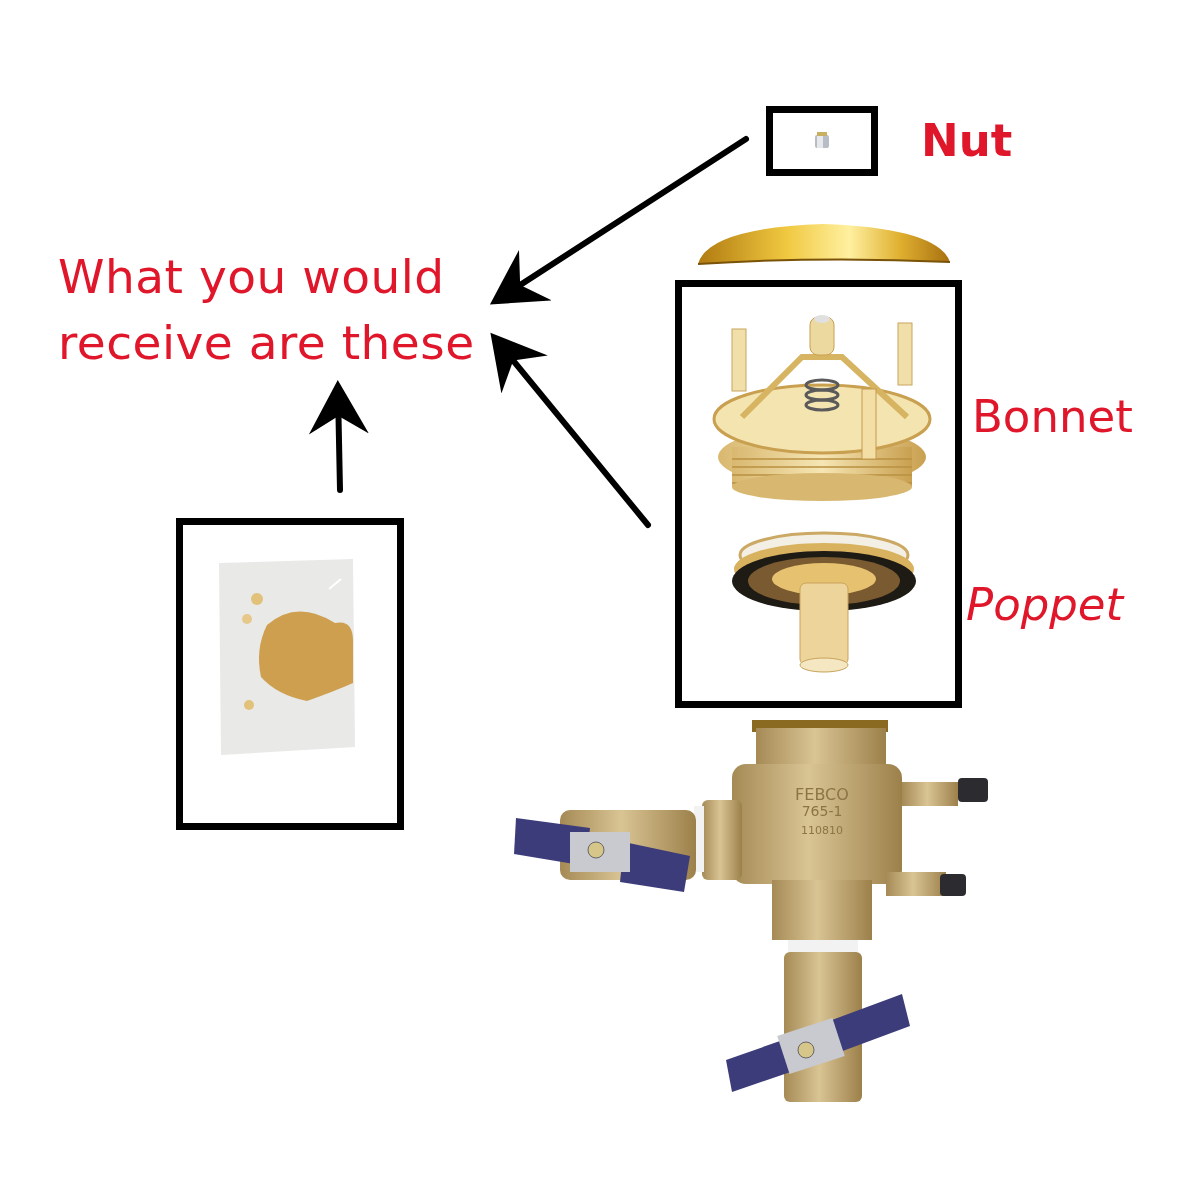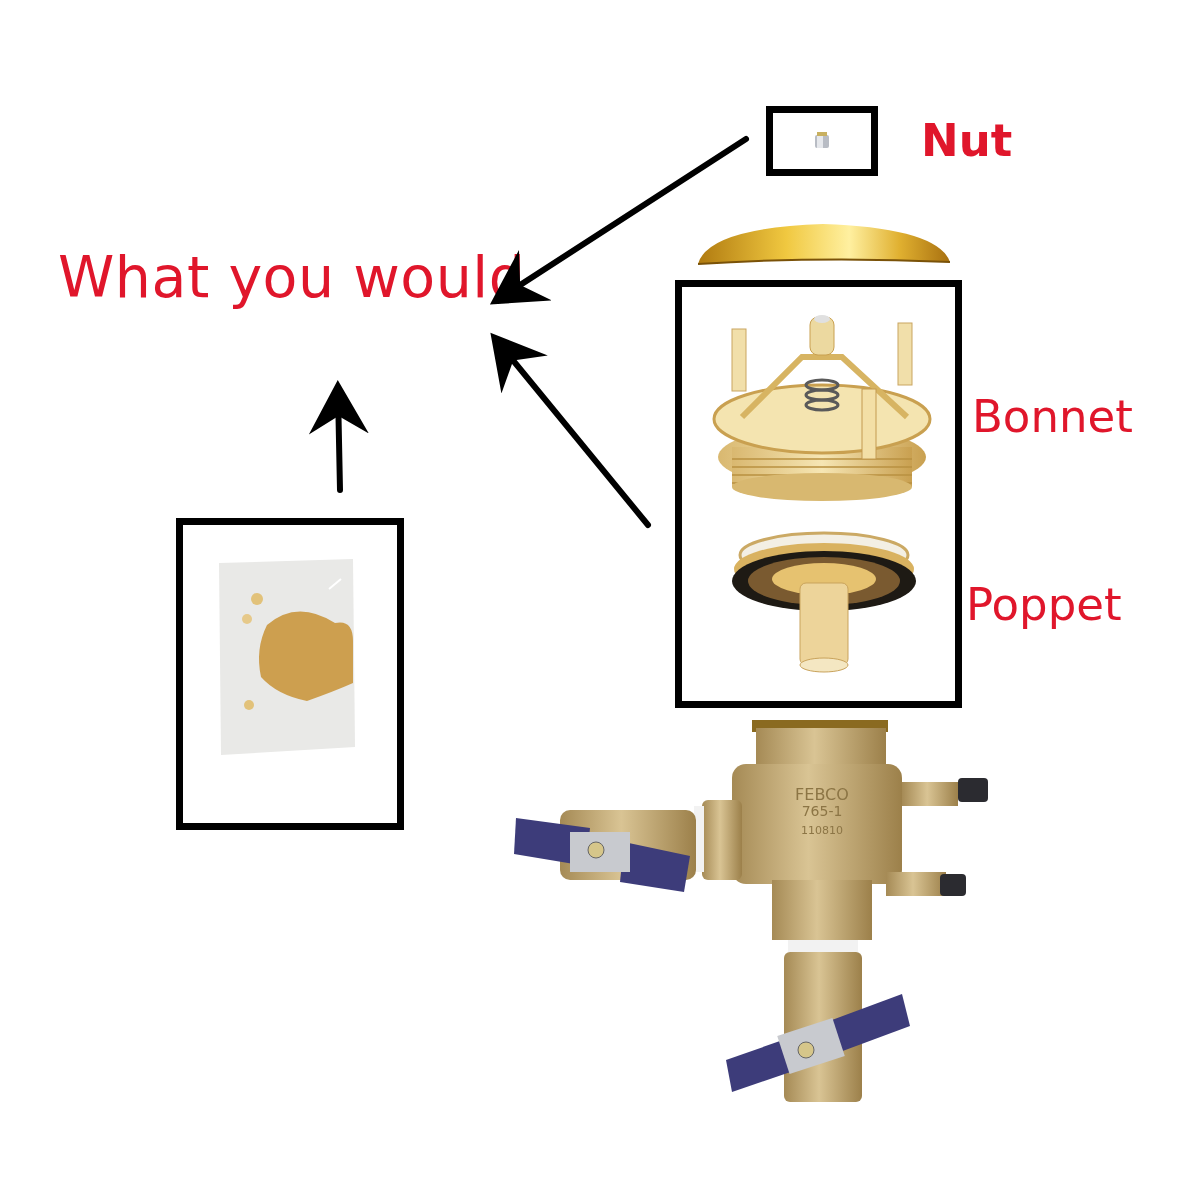--- a/index.html
+++ b/index.html
@@ -1,28 +1,29 @@
 <!DOCTYPE html>
 <html><head>
 <meta charset="utf-8">
 <style>
   html, body { margin: 0; padding: 0; background: #ffffff; }
   body { width: 1200px; height: 1200px; position: relative; overflow: hidden; font-family: "DejaVu Sans", "Liberation Sans", sans-serif; }
   .abs { position: absolute; }
   .red-text { color: #e0162b; font-family: "DejaVu Sans", "Liberation Sans", sans-serif; font-weight: normal; }
-  .headline { left: 58px; top: 244px; font-size: 57px; line-height: 66px; letter-spacing: 0.5px; }
+  .headline { left: 58px; top: 244px; font-size: 47px; line-height: 66px; letter-spacing: 0.5px; }
   .label { font-size: 45px; line-height: 50px; }
   .box { border: 7px solid #000; box-sizing: border-box; background: #fff; }
   svg.overlay { position: absolute; left: 0; top: 0; }
 </style>
 </head>
 <body>
 
 <div class="abs red-text headline">
   <div>What you would</div>
+  <div>receive are these</div>
 </div>
 
 <div class="abs box" style="left:766px; top:106px; width:112px; height:70px;">
   <svg width="98" height="56">
     <rect x="42" y="22" width="14" height="13" rx="2" fill="#b8bcc4"></rect>
     <rect x="44" y="22" width="6" height="13" fill="#e6e8ec"></rect>
     <rect x="44" y="19" width="10" height="4" fill="#c8b060"></rect>
   </svg>
 </div>
 <div class="abs red-text label" style="left:921px; top:116px;font-weight:bold;">Nut</div>
@@ -84,21 +85,21 @@
     <ellipse cx="108" cy="28" rx="84" ry="22" fill="#f3efe4" stroke="#cba964" stroke-width="3"></ellipse>
     <ellipse cx="108" cy="42" rx="90" ry="26" fill="#d9b260"></ellipse>
     <ellipse cx="108" cy="54" rx="92" ry="30" fill="#1e1a14"></ellipse>
     <ellipse cx="108" cy="54" rx="76" ry="24" fill="#7a5a30"></ellipse>
     <ellipse cx="108" cy="52" rx="52" ry="16" fill="#e6c270"></ellipse>
     <rect x="84" y="56" width="48" height="82" rx="6" fill="#edd49a" stroke="#c9a35c"></rect>
     <ellipse cx="108" cy="138" rx="24" ry="7" fill="#f4e7c2" stroke="#c9a35c"></ellipse>
   </svg>
 </div>
 <div class="abs red-text label" style="left:972px; top:392px;">Bonnet</div>
-<div class="abs red-text label" style="left:966px; top:580px;">Poppet</div>
+<div class="abs red-text label" style="left:966px; top:580px;font-style:italic;">Poppet</div>
 
 <div class="abs box" style="left:176px; top:518px; width:228px; height:312px;">
   <svg class="abs" style="left:34px; top:34px;" width="140" height="210">
     <polygon points="2,4 136,0 138,188 4,196" fill="#e9e9e7"></polygon>
     <path d="M50 66 Q80 40 118 64 Q136 60 136 82 L136 124 Q118 132 90 142 Q60 136 44 118 Q38 90 50 66 Z" fill="#c8943a" opacity="0.88"></path>
     <circle cx="40" cy="40" r="6" fill="#e2c27a"></circle>
     <circle cx="30" cy="60" r="5" fill="#e6c98a"></circle>
     <circle cx="32" cy="146" r="5" fill="#e2c27a"></circle>
     <line x1="112" y1="30" x2="124" y2="20" stroke="#ffffff" stroke-width="2"></line>
   </svg>

